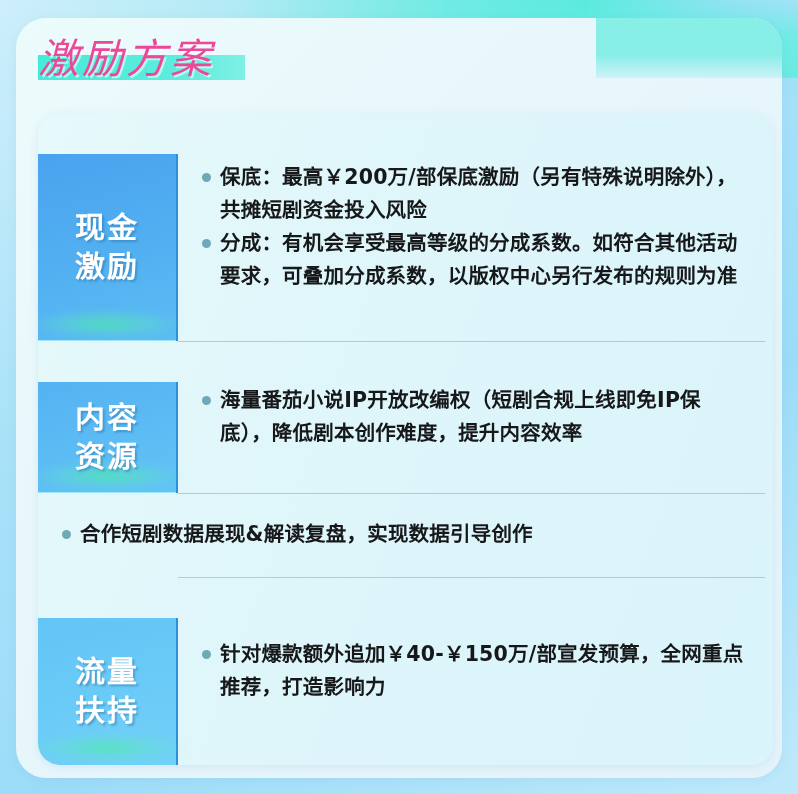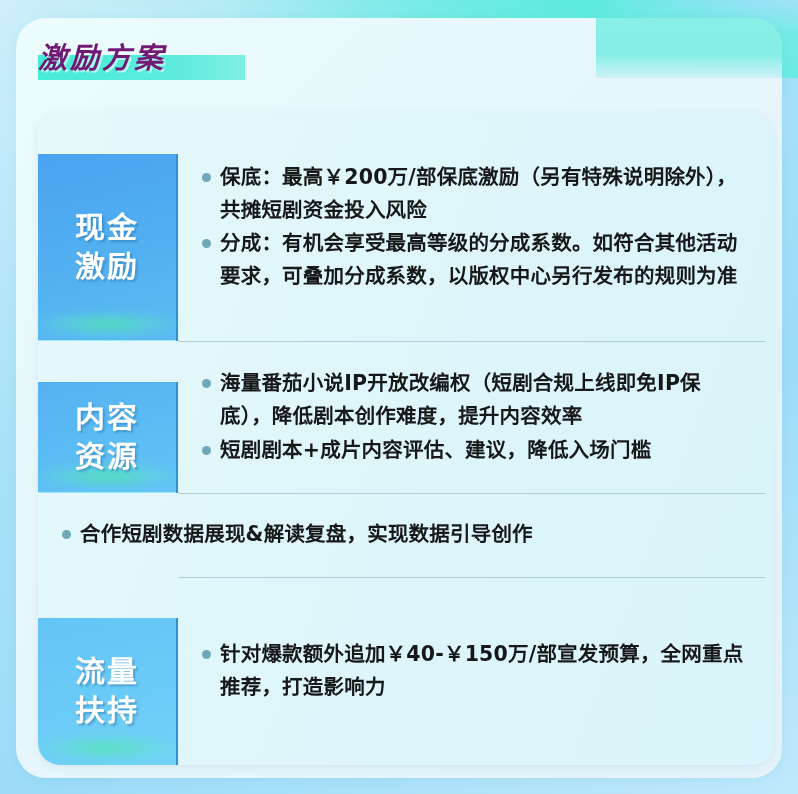--- a/index.html
+++ b/index.html
@@ -78,25 +78,25 @@
     left: 0;
     bottom: 6px;
     width: 207px;
     height: 25px;
     background: linear-gradient(90deg, #46ead8 0%, #5fecdd 70%, #7ff0e4 100%);
     z-index: 0;
   }
   .page-title {
     position: relative;
     z-index: 1;
-    font-size: 29px;
-    font-weight: 700;
+    font-size: 41px;
+    font-weight: 400;
     font-style: italic;
     letter-spacing: 3px;
-    color: #701a75;
+    color: #ec4899;
     text-shadow: 2px 2px 0 rgba(255,255,255,0.55);
     font-family: "DejaVu Sans", "Liberation Sans", sans-serif;
   }
 
   
   .table-card {
     position: absolute;
     left: 38px;
     top: 113px;
     width: 735px;
@@ -257,24 +257,20 @@
       <div class="label-text">
         <div>内容</div>
         <div>资源</div>
       </div>
     </div>
     <div class="content-cell">
       <div class="bullet-item">
         <span class="bullet-dot"></span>
         <span class="bullet-text">海量番茄小说IP开放改编权（短剧合规上线即免IP保底），降低剧本创作难度，提升内容效率</span>
       </div>
-      <div class="bullet-item">
-        <span class="bullet-dot"></span>
-        <span class="bullet-text">短剧剧本+成片内容评估、建议，降低入场门槛</span>
-      </div>
     </div>
   </div>
 
   <div class="row row-3">
     <div class="content-cell">
       <div class="bullet-item">
         <span class="bullet-dot"></span>
         <span class="bullet-text">合作短剧数据展现&amp;解读复盘，实现数据引导创作</span>
       </div>
     </div>

